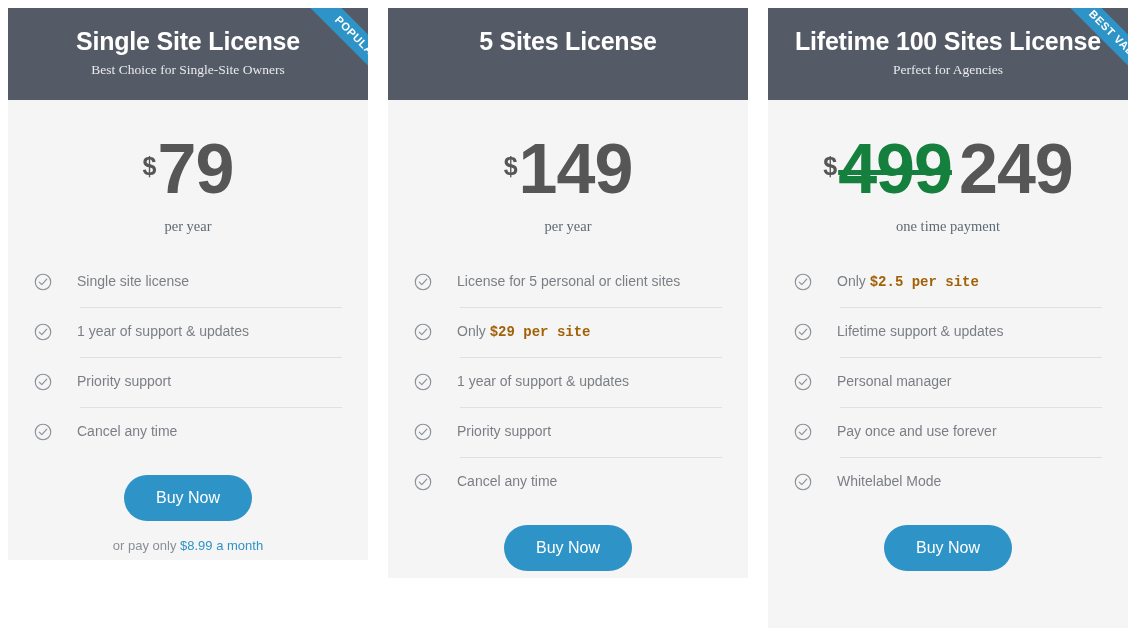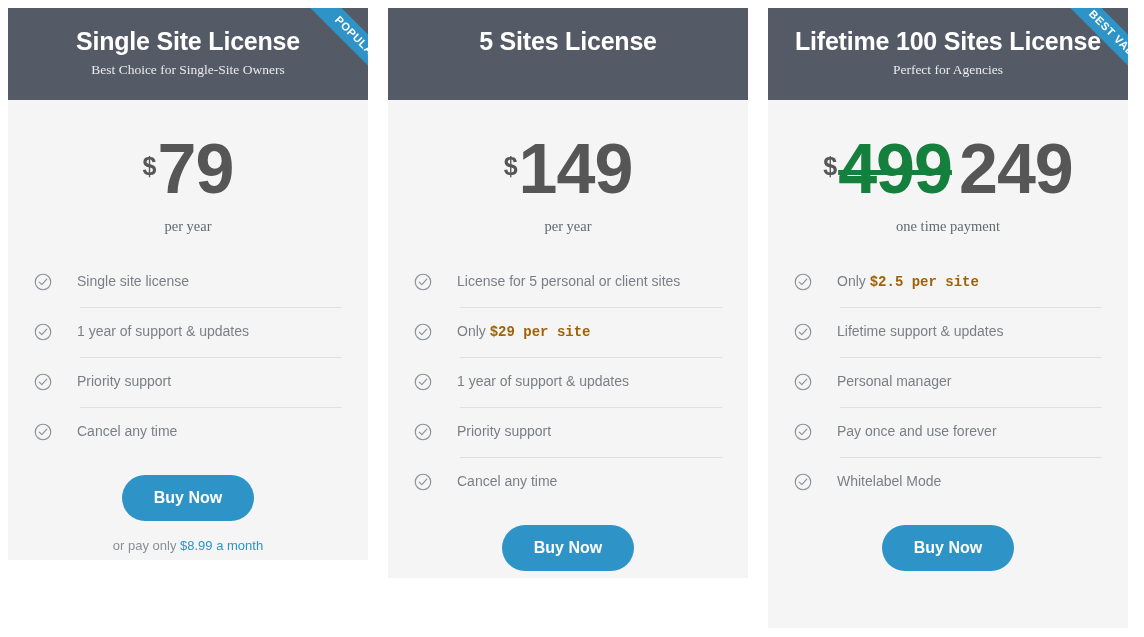--- a/index.html
+++ b/index.html
@@ -150,21 +150,21 @@
   }
   .feature-text b{color:#a16207;font-weight:bold;font-family:Liberation Mono, monospace;}
 
   .cta-wrap{text-align:center;padding-top:18px;}
   .buy-button{
     display:inline-block;
     border:none;
     background:#2e94c8;
     color:#ffffff;
     font-size:16px;
-    font-weight:bold;
+    font-weight:normal;
     font-family:"Liberation Sans", sans-serif;
     padding:15px 32px;
     border-radius:28px;
     cursor:pointer;
     line-height:1;
   }
   .cta-note{
     margin-top:17px;
     font-size:13px;
     color:#8a8f95;

